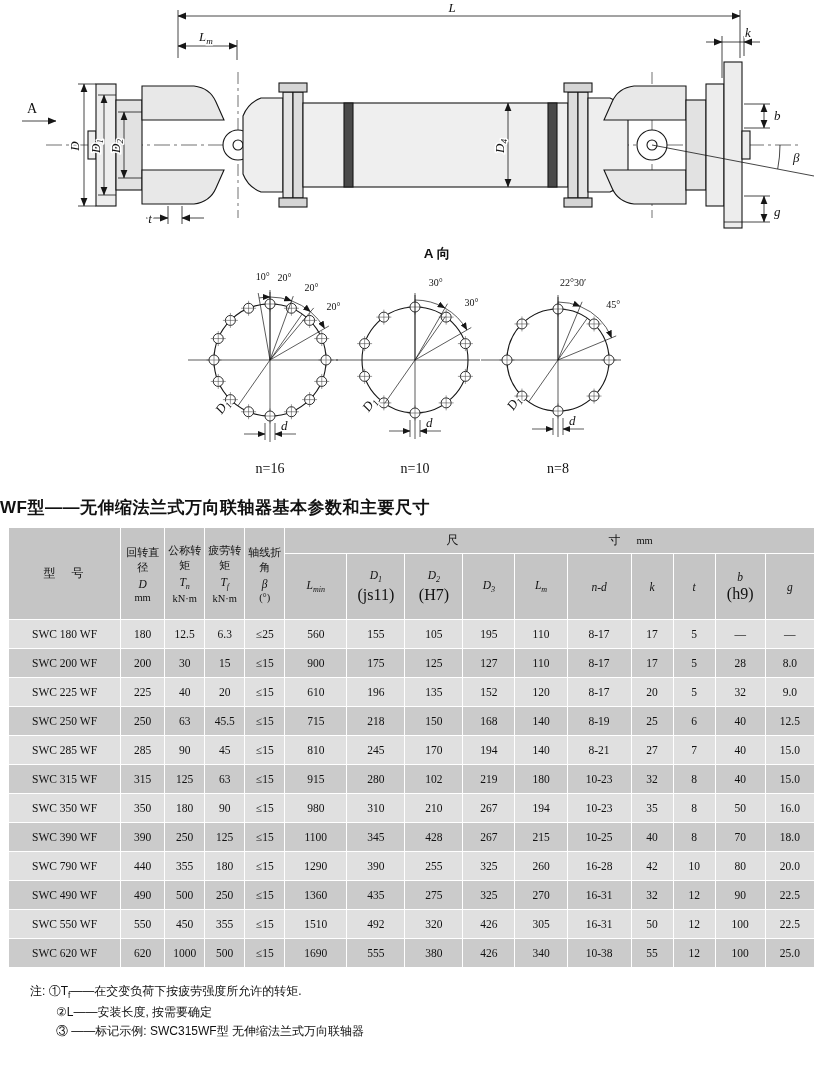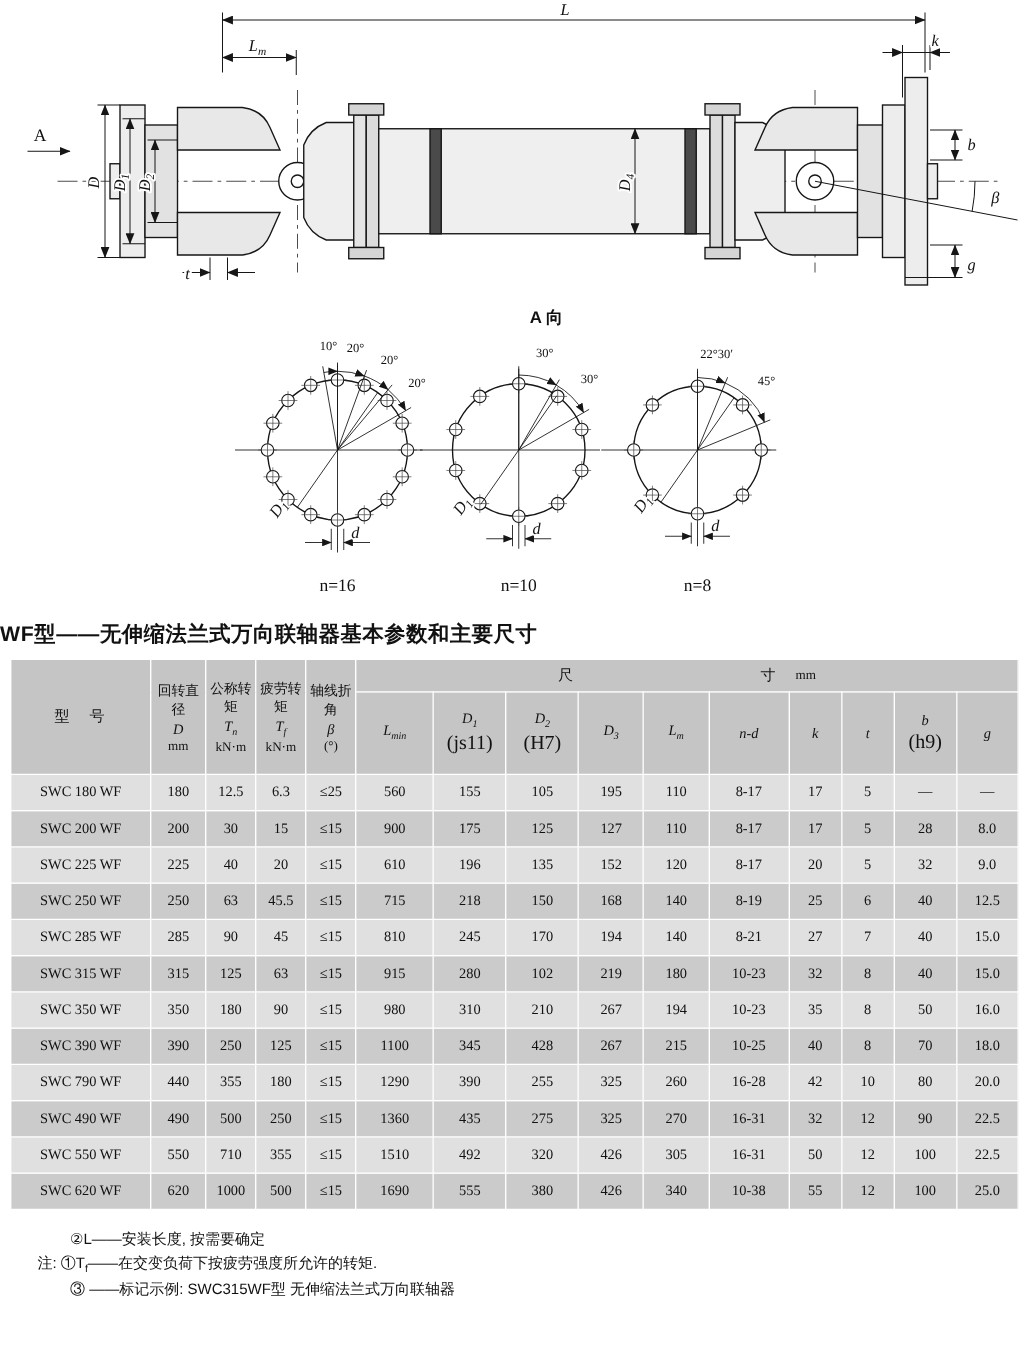--- a/index.html
+++ b/index.html
@@ -577,21 +577,21 @@
           <td>270</td>
           <td>16-31</td>
           <td>32</td>
           <td>12</td>
           <td>90</td>
           <td>22.5</td>
         </tr>
         <tr>
           <td>SWC 550 WF</td>
           <td>550</td>
-          <td>710</td>
+          <td>450</td>
           <td>355</td>
           <td>≤15</td>
           <td>1510</td>
           <td>492</td>
           <td>320</td>
           <td>426</td>
           <td>305</td>
           <td>16-31</td>
           <td>50</td>
           <td>12</td>
@@ -612,18 +612,18 @@
           <td>10-38</td>
           <td>55</td>
           <td>12</td>
           <td>100</td>
           <td>25.0</td>
         </tr>
       </tbody>
     </table>
 
   <div class="notes">
+      <div class="note note-0"><span>注: ①T</span><sub>f</sub><span>——在交变负荷下按疲劳强度所允许的转矩.</span></div>
       <div class="note note-1"><span>②L——安装长度, 按需要确定</span></div>
-      <div class="note note-0"><span>注: ①T</span><sub>f</sub><span>——在交变负荷下按疲劳强度所允许的转矩.</span></div>
       <div class="note note-2"><span>③ ——标记示例: SWC315WF型  无伸缩法兰式万向联轴器</span></div>
     </div>
 
 </div>
 
 </body></html>

